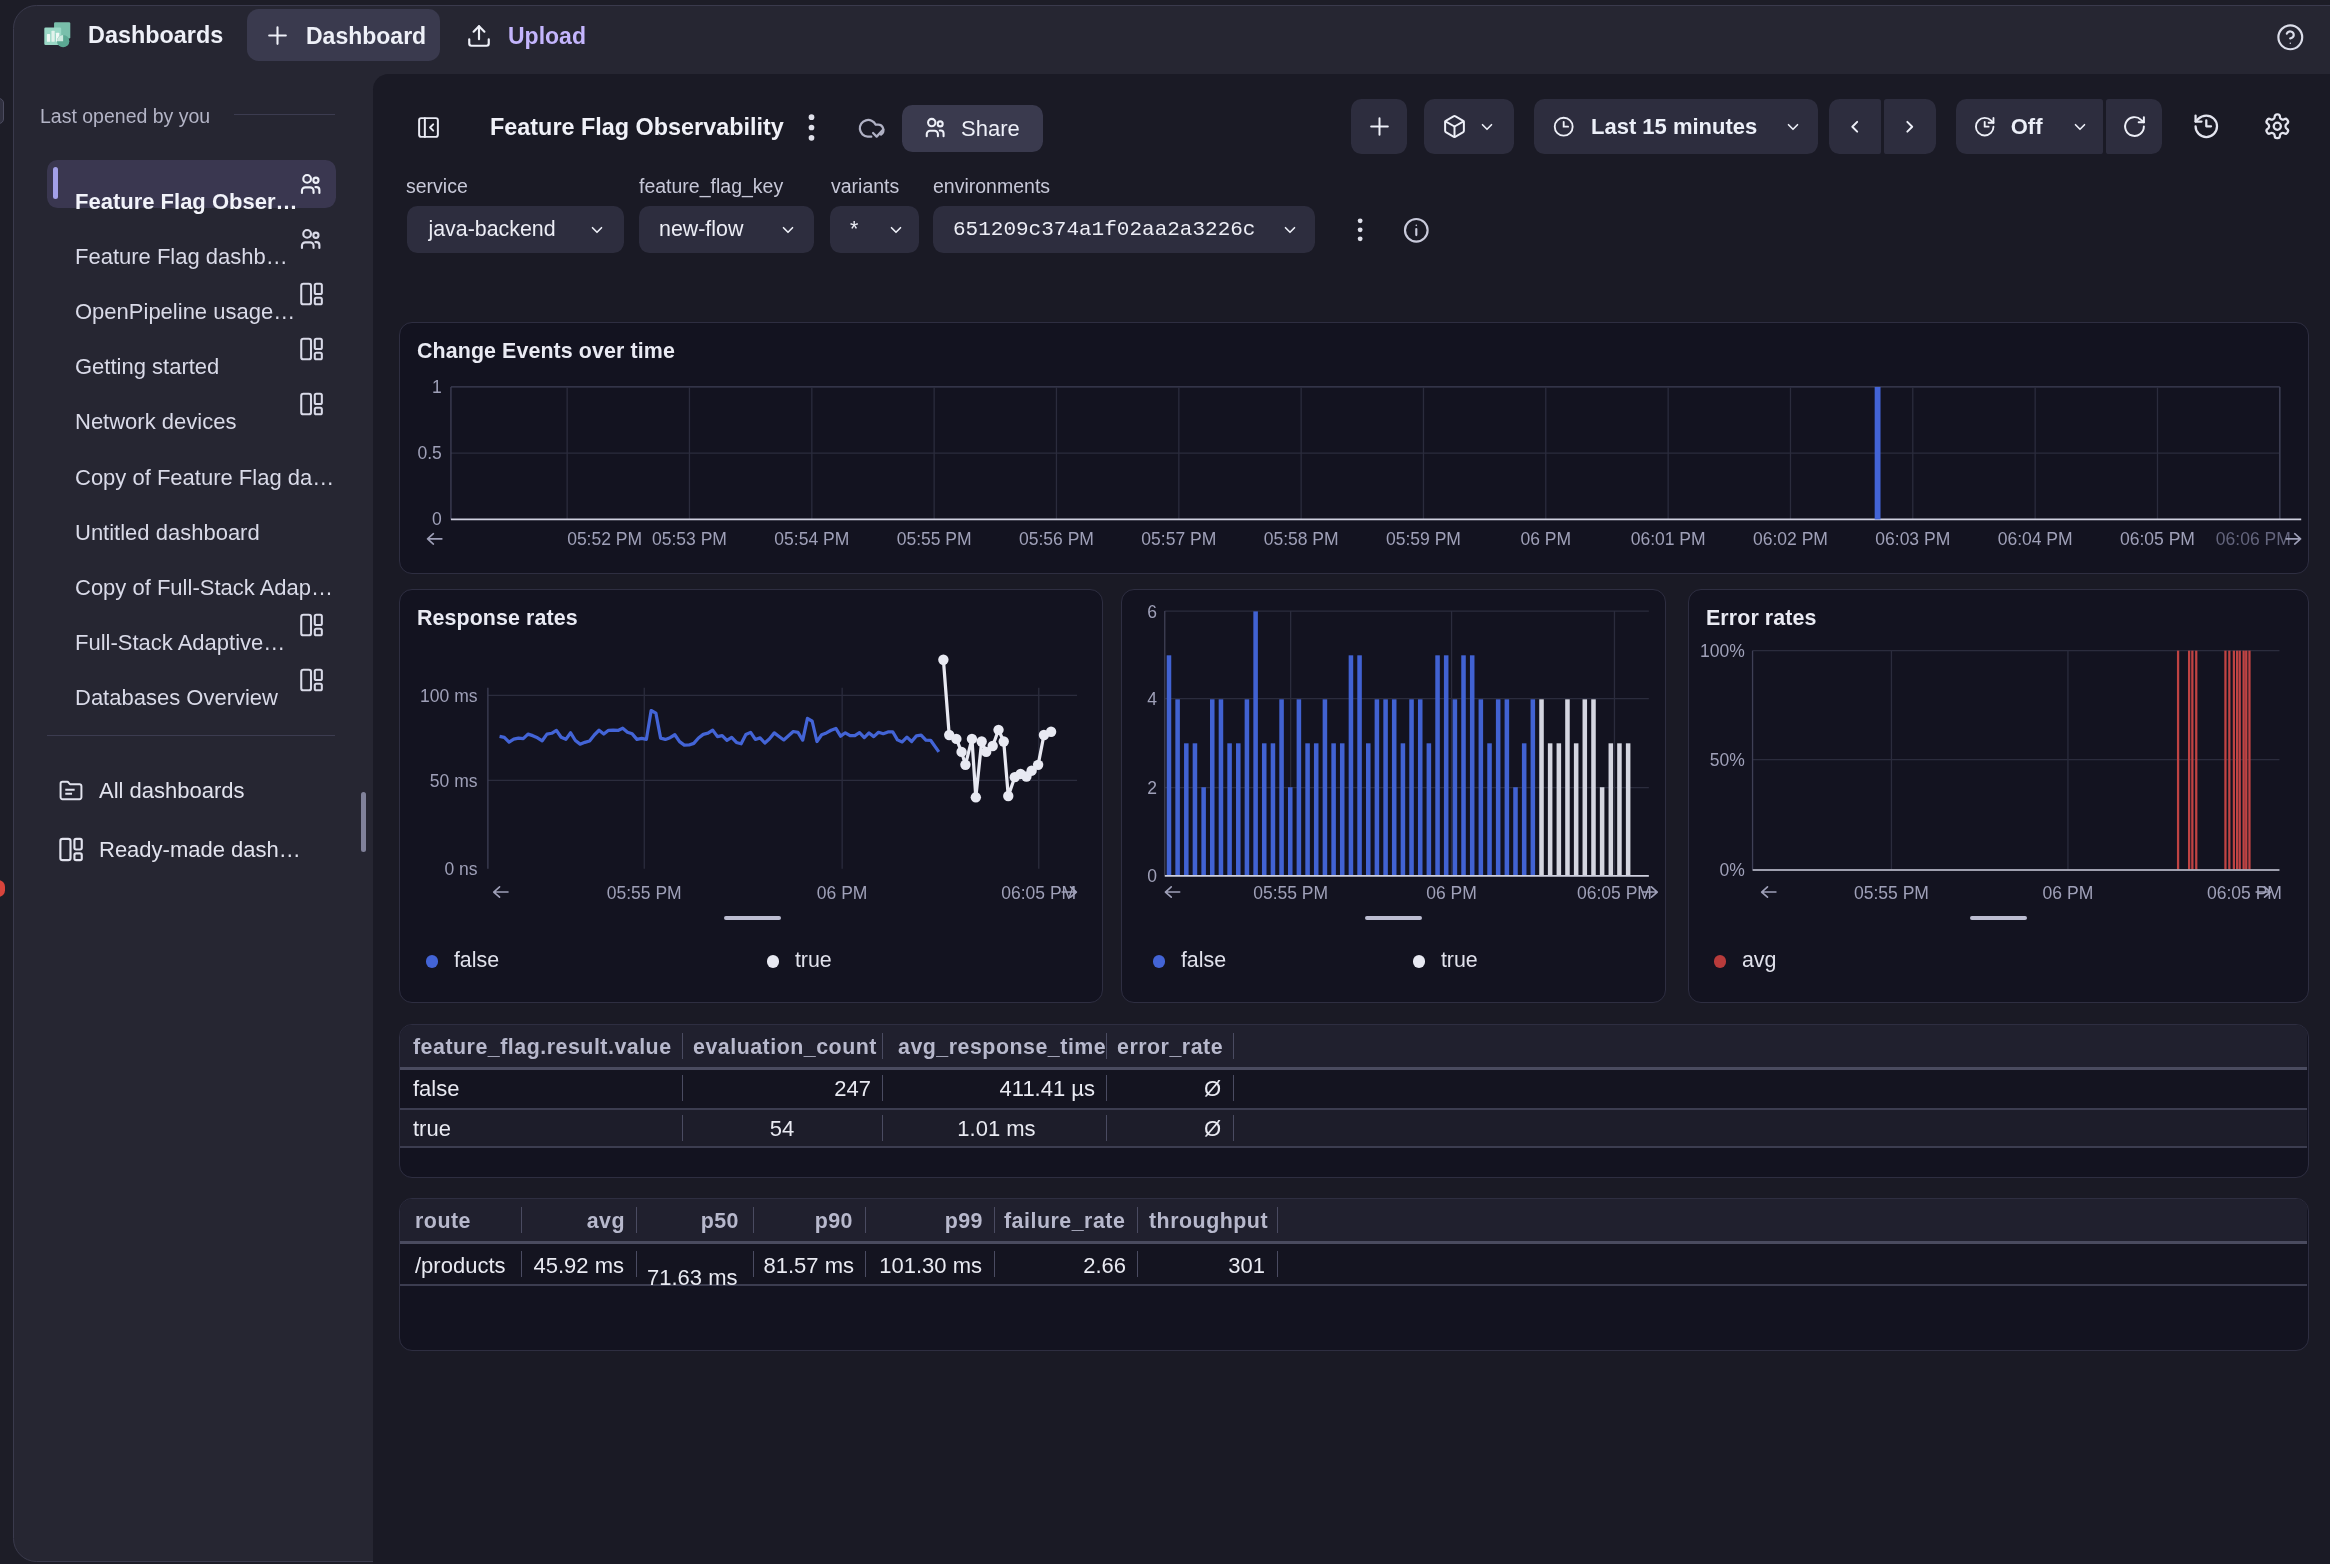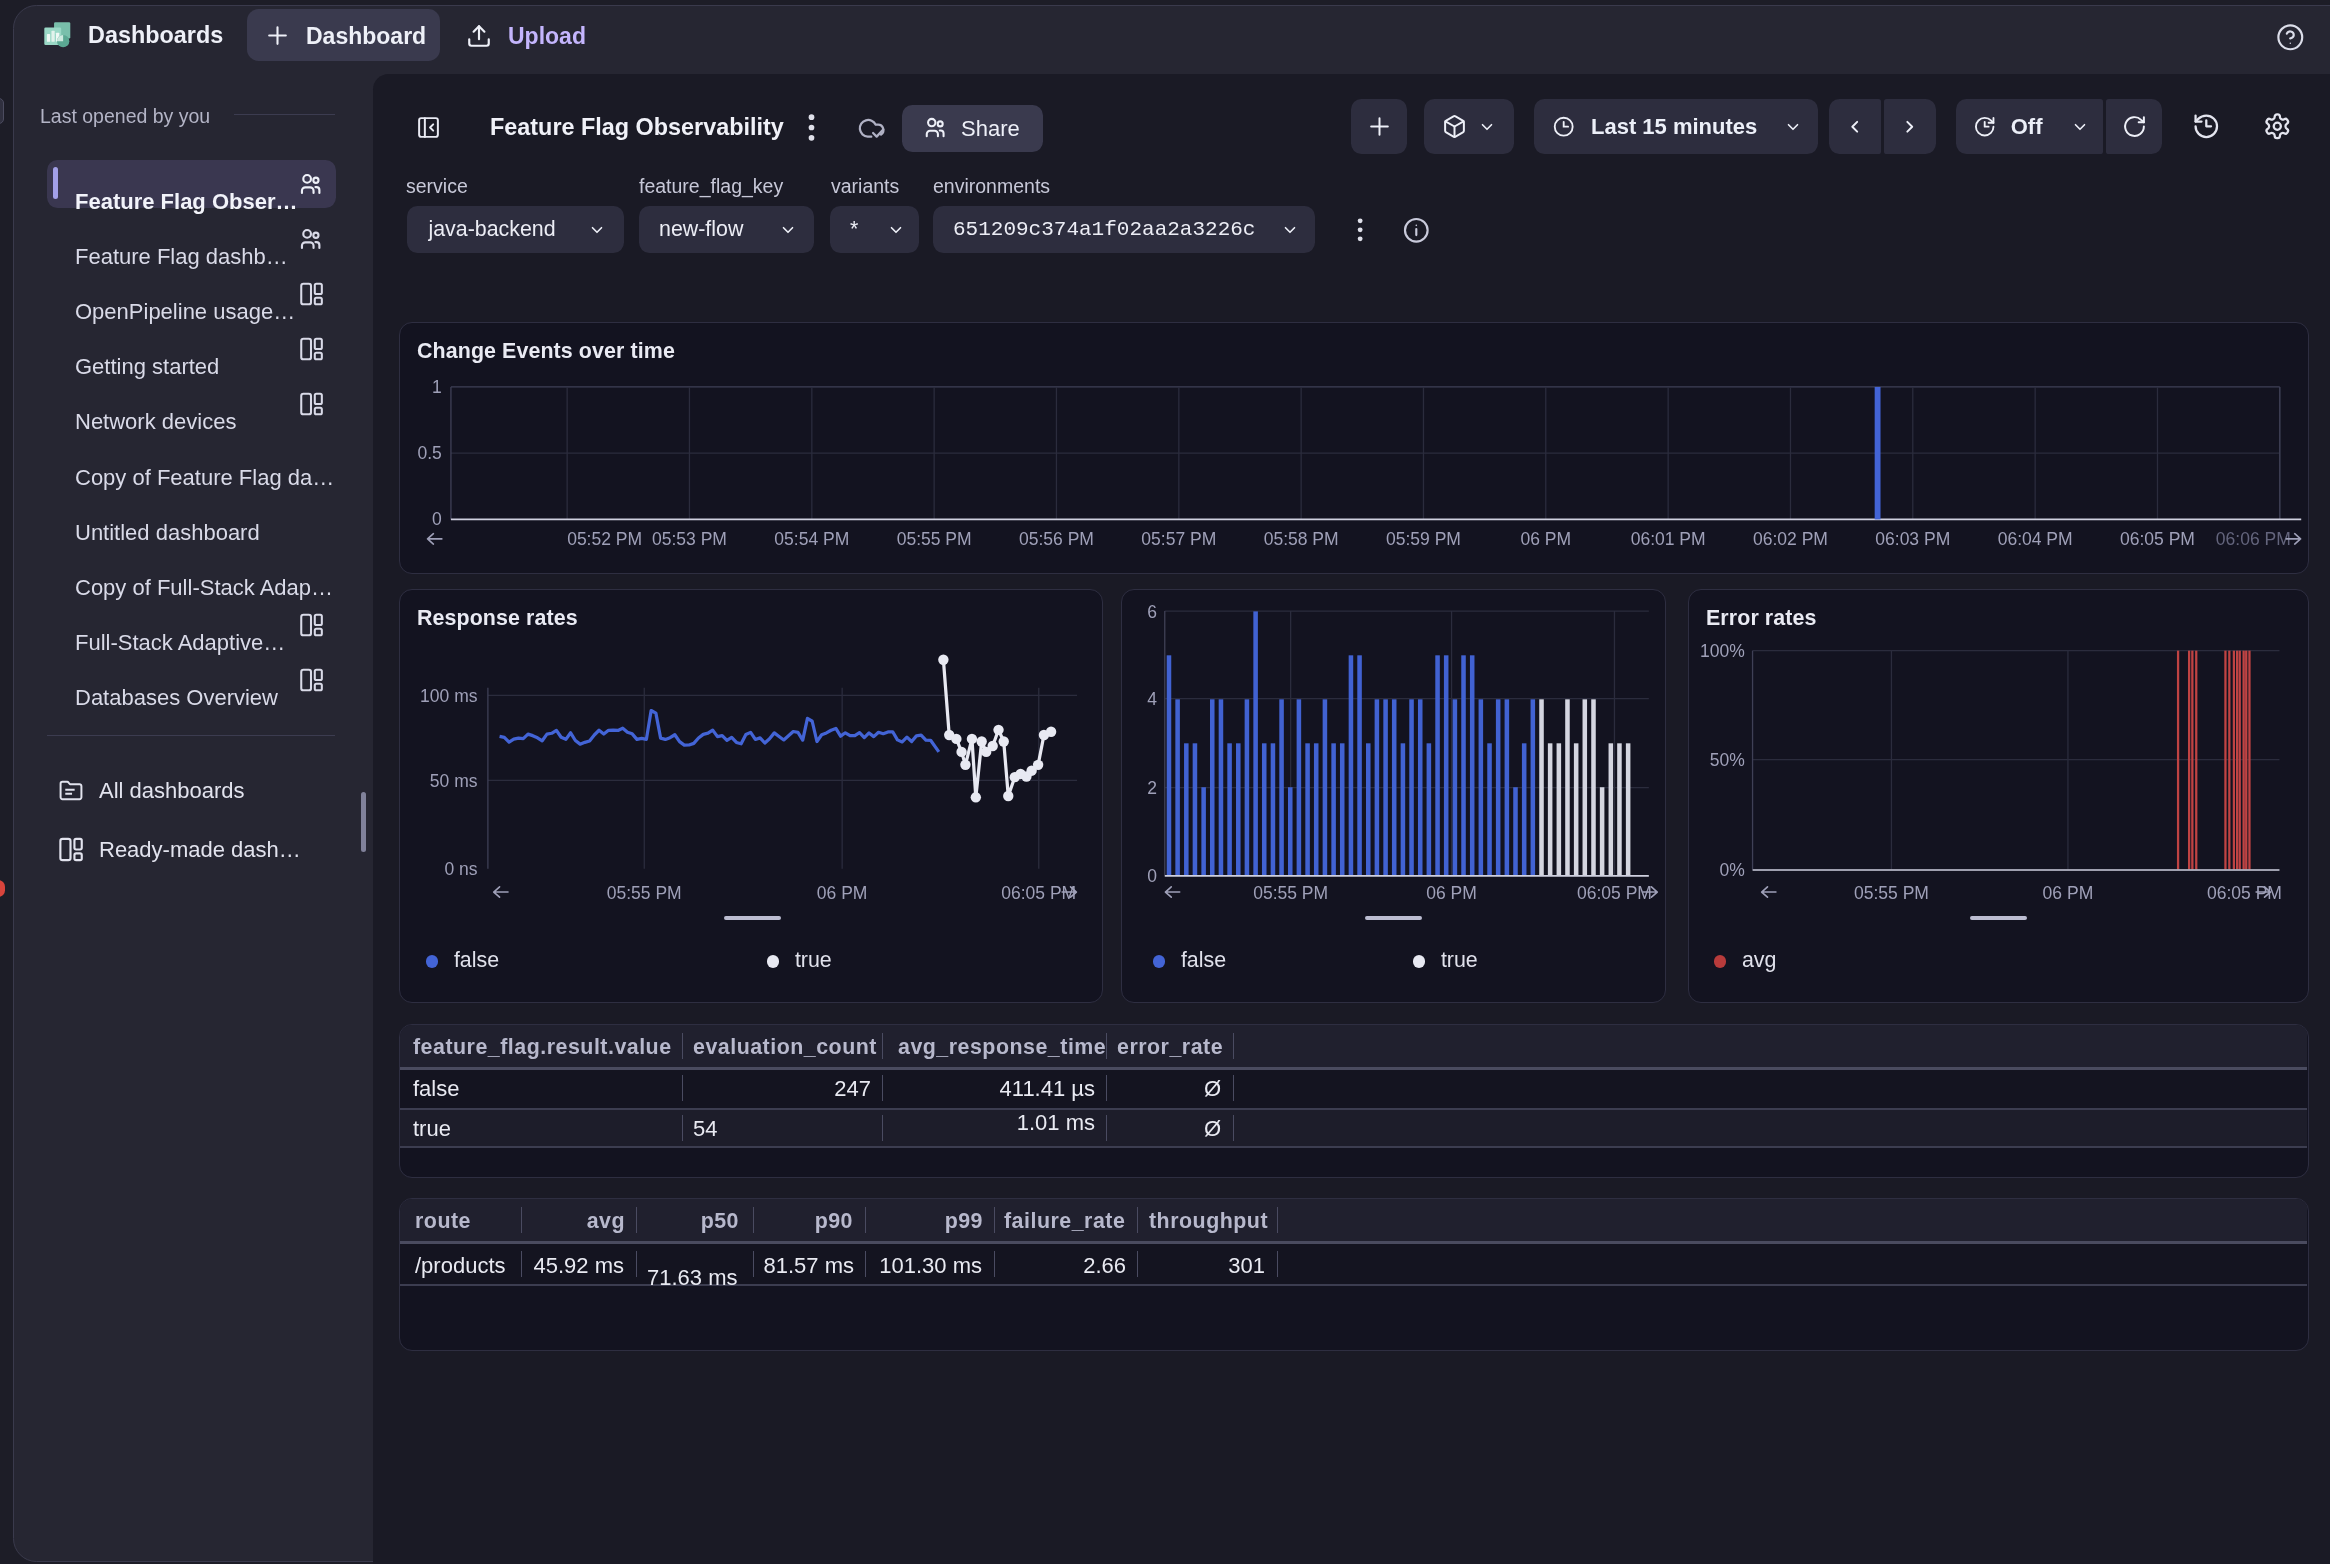--- a/index.html
+++ b/index.html
@@ -497,22 +497,22 @@
 <div class="abs" style="left:0;top:121px;width:1907px;height:1.9px;background:#3c3d50"></div>
 <div class="th" style="left:13px;top:9.7px">feature_flag.result.value</div>
 <div class="th" style="left:293px;top:9.7px">evaluation_count</div>
 <div class="th" style="left:498px;top:9.7px">avg_response_time</div>
 <div class="th" style="left:717px;top:9.7px">error_rate</div>
 <div class="td" style="left:13px;top:51px">false</div>
 <div class="td" style="left:293px;top:51px;width:178px;text-align:right">247</div>
 <div class="td" style="left:498px;top:51px;width:197px;text-align:right">411.41 µs</div>
 <div class="td" style="left:717px;top:51px;width:104px;text-align:right">Ø</div>
 <div class="td" style="left:13px;top:91px">true</div>
-<div class="td" style="left:293px;top:91px;width:178px;text-align:left">54</div>
-<div class="td" style="left:498px;top:85px;width:197px;text-align:right">1.01 ms</div>
+<div class="td" style="left:293px;top:91px;width:178px;text-align:center">54</div>
+<div class="td" style="left:498px;top:91px;width:197px;text-align:center">1.01 ms</div>
 <div class="td" style="left:717px;top:91px;width:104px;text-align:right">Ø</div>
 <div class="vsep" style="left:282px;top:8.4px"></div>
 <div class="vsep" style="left:282px;top:50px"></div>
 <div class="vsep" style="left:282px;top:90px"></div>
 <div class="vsep" style="left:482px;top:8.4px"></div>
 <div class="vsep" style="left:482px;top:50px"></div>
 <div class="vsep" style="left:482px;top:90px"></div>
 <div class="vsep" style="left:706px;top:8.4px"></div>
 <div class="vsep" style="left:706px;top:50px"></div>
 <div class="vsep" style="left:706px;top:90px"></div>

